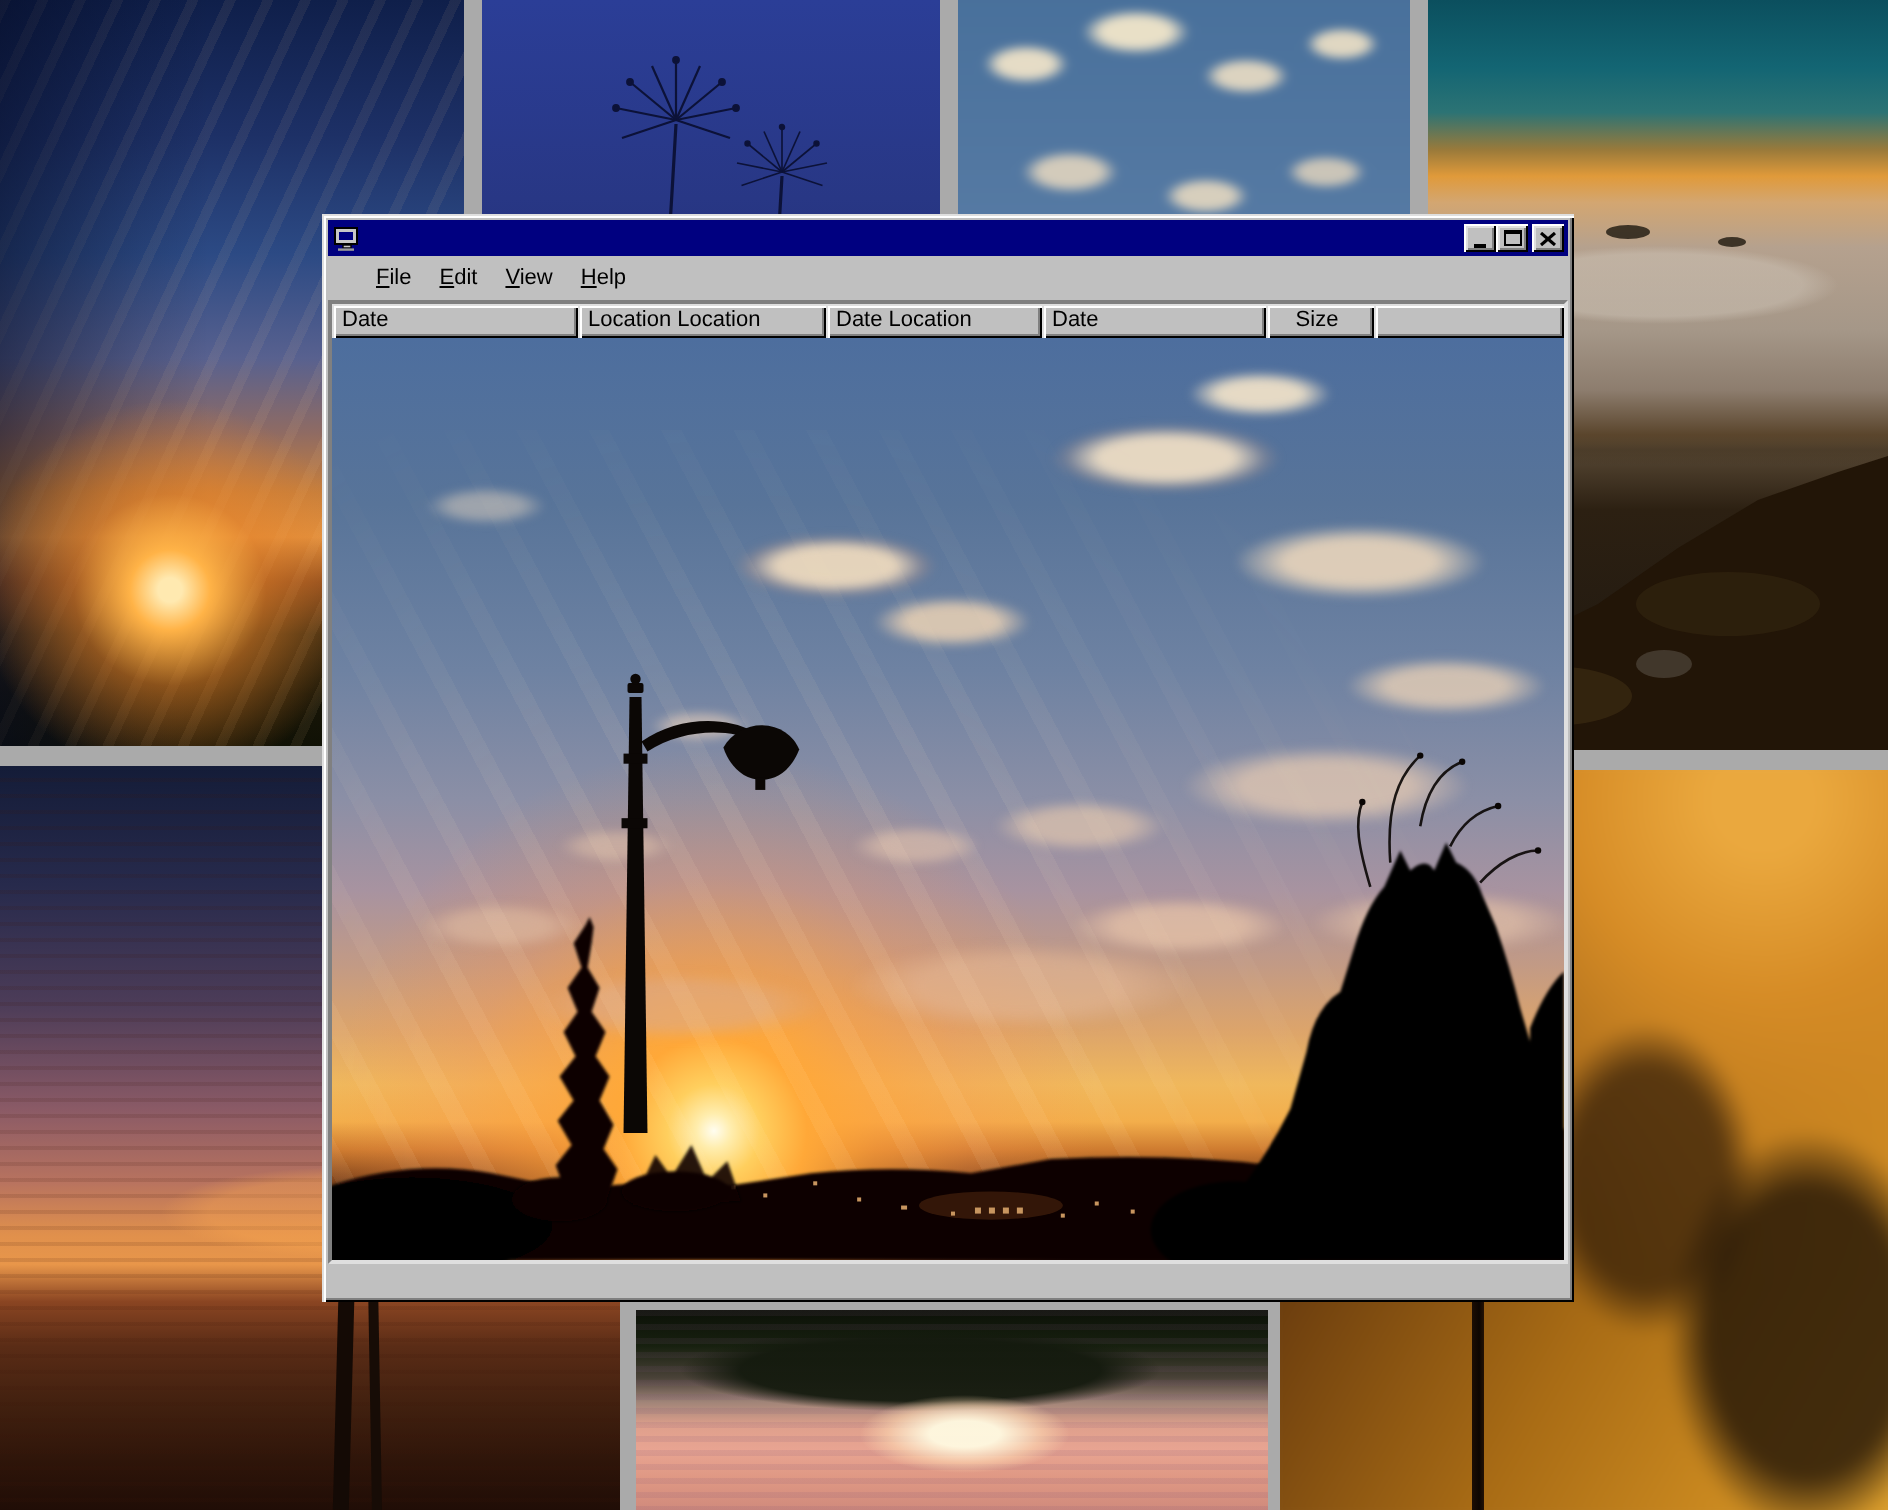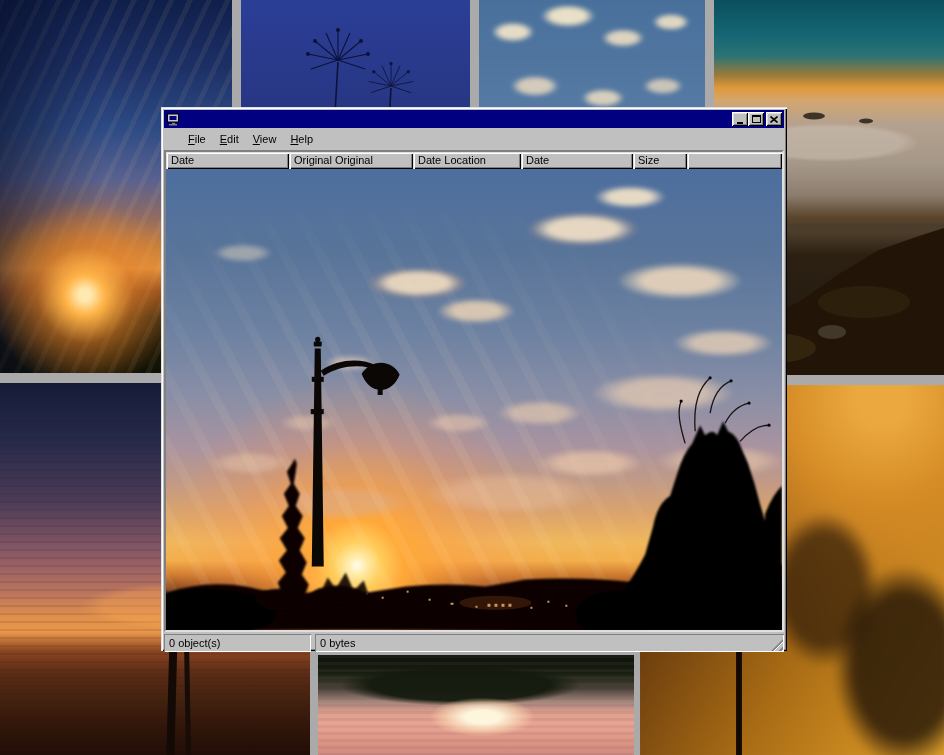--- a/index.html
+++ b/index.html
@@ -79,21 +79,21 @@
   .g-max{width:9px;height:8px;border:1px solid #000;border-top:2px solid #000;box-sizing:border-box;background:transparent;}
   .menubar{height:22px;display:flex;align-items:center;padding-left:17px;}
   .menu-item{padding:2px 7px 3px 7px;cursor:default;}
   .accel{text-decoration:underline;}
   .client{height:478px;border:2px solid;border-color:#808080 #dfdfdf #dfdfdf #808080;position:relative;background:#000;overflow:hidden;}
   .headers{height:17px;display:flex;background:#c0c0c0;position:relative;z-index:5;}
   .hcell{box-sizing:border-box;height:17px;line-height:15px;padding:1px 4px 0 5px;background:#c0c0c0;
     box-shadow: inset 1px 1px 0 #dfdfdf, inset 2px 2px 0 #fff, inset -1px -1px 0 #000, inset -2px -2px 0 #808080;
     white-space:nowrap;overflow:hidden;}
   .hc-name{width:123px;} .hc-loc{width:124px;} .hc-date{width:108px;} .hc-type{width:112px;}
-  .hc-size{width:54px;text-align:left;padding-right:8px;} .hc-fill{flex:1;}
+  .hc-size{width:54px;text-align:center;padding-right:8px;} .hc-fill{flex:1;}
   .viewport{position:absolute;left:0;right:0;top:17px;bottom:0;overflow:hidden;}
   
   .sky{position:absolute;inset:0;
     background:
       radial-gradient(circle at 31% 86%, #fffdf0 0%, #ffedad 1.5%, #ffcf5e 4%, #ffa838 8%, rgba(255,160,60,.6) 14%, rgba(250,150,80,.28) 22%, rgba(245,150,90,0) 33%),
       linear-gradient(to bottom, #4d6e9e 0%, #587499 18%, #6e82a2 36%, #8b8fa6 50%, #a893a0 60%, #c29a85 68%, #dca46b 75%, #f0b85c 81%, #f3ae4b 85%, #cf7c30 88%, #8a4a1d 91%, #3a1e0e 94%, #150a05 97%, #0b0503 100%);}
   .rays{position:absolute;left:-10%;top:10%;width:120%;height:85%;opacity:.8;
     background:repeating-linear-gradient(62deg, rgba(255,232,195,.10) 0 9px, rgba(255,232,195,0) 9px 32px);
     -webkit-mask-image:radial-gradient(circle at 36% 88%, #000 0 28%, transparent 68%);
     mask-image:radial-gradient(circle at 36% 88%, #000 0 28%, transparent 68%);}
@@ -238,21 +238,21 @@
   <div class="menubar">
     <span class="menu-item"><span class="accel">F</span><span>ile</span></span>
     <span class="menu-item"><span class="accel">E</span><span>dit</span></span>
     <span class="menu-item"><span class="accel">V</span><span>iew</span></span>
     <span class="menu-item"><span class="accel">H</span><span>elp</span></span>
   </div>
 
   <div class="client">
     <div class="headers">
       <div class="hcell hc-name">Date</div>
-      <div class="hcell hc-loc">Original Original</div>
+      <div class="hcell hc-loc">Location Location</div>
       <div class="hcell hc-date">Date Location</div>
       <div class="hcell hc-type">Date</div>
       <div class="hcell hc-size">Size</div>
       <div class="hcell hc-fill"></div>
     </div>
 
     <div class="viewport">
       <div class="sky"></div>
       <div class="clouds"></div>
       <div class="rays"></div>
@@ -321,19 +321,14 @@
           <circle cx="545" cy="207" r="1.6"></circle>
             <circle cx="566" cy="210" r="1.6"></circle>
           <circle cx="516" cy="230" r="1.6"></circle>
             <circle cx="584" cy="232" r="1.6"></circle>
             <circle cx="604" cy="254" r="1.6"></circle>
         </g>
       </svg>
     </div>
   </div>
 
-  <div class="statusbar">
-    <div class="spanel sp1">0 object(s)</div>
-    <div class="spanel sp2">0 bytes</div>
-    <div class="grip"></div>
-  </div>
 
 </div>
 
 </body></html>

